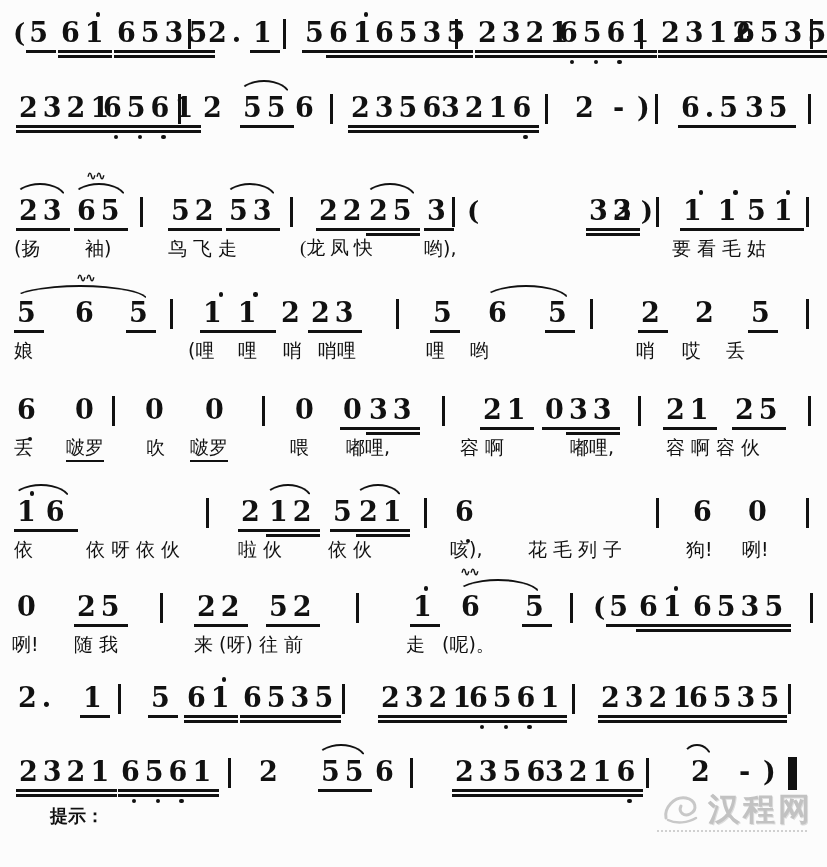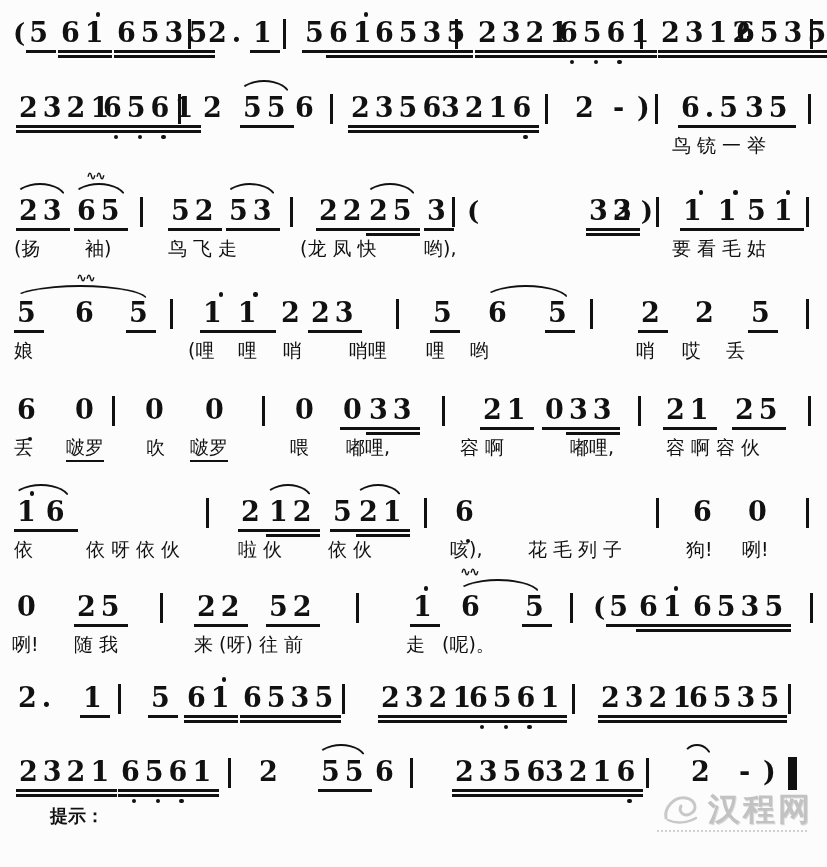--- a/index.html
+++ b/index.html
@@ -120,23 +120,20 @@
         </span>
         <div class="bar" style="left: 655px;"></div>
         <span class="grp" style="left: 678px;">
           <span class="inner u1" style="letter-spacing: 5px;"><span class="d">6</span><span class="d">.</span><span class="d">5</span></span>
         </span>
         <span class="grp" style="left: 742px;">
           <span class="inner u1" style="letter-spacing: 5px;"><span class="d">3</span><span class="d">5</span></span>
         </span>
         <div class="bar" style="left: 808px;"></div>
         <div class="arc" style="left: 238px; width: 48px;"></div>
-        <div class="lyricline">
-          <span class="lyric" style="left: 672px;">鸟 铳 一 举</span>
-        </div>
       </div>
       <div class="system" style="top: 196px;">
         <span class="grp" style="left: 16px;">
           <span class="inner u1" style="letter-spacing: 5px;"><span class="d">2</span><span class="d">3</span></span>
         </span>
         <span class="grp" style="left: 74px;">
           <span class="inner u1" style="letter-spacing: 5px;"><span class="d">6</span><span class="d">5</span></span>
         </span>
         <div class="bar" style="left: 140px;"></div>
         <span class="grp" style="left: 168px;">
@@ -176,21 +173,21 @@
         <div class="bar" style="left: 806px;"></div>
         <div class="arc" style="left: 14px; width: 48px;"></div>
         <div class="arc" style="left: 72px; width: 50px;"></div>
         <div class="arc" style="left: 224px; width: 48px;"></div>
         <div class="arc" style="left: 364px; width: 48px;"></div>
         <span class="trem" style="left: 86px;">∿∿</span>
         <div class="lyricline">
           <span class="lyric" style="left: 14px;">(扬</span>
           <span class="lyric" style="left: 85px;">袖)</span>
           <span class="lyric" style="left: 168px;">鸟 飞 走</span>
-          <span class="lyric" style="left: 300px;">(龙 凤 快</span>
+          <span class="lyric" style="left: 300px; font-family: Liberation Serif, serif;">(龙 凤 快</span>
           <span class="lyric" style="left: 424px;">哟),</span>
           <span class="lyric" style="left: 672px;">要 看 毛 姑</span>
         </div>
       </div>
       <div class="system" style="top: 298px;">
         <span class="grp" style="left: 14px;">
           <span class="inner u1" style="letter-spacing: 5px;"><span class="d">5</span></span>
         </span>
         <span class="grp" style="left: 72px;">
           <span class="inner u0" style="letter-spacing: 5px;"><span class="d">6</span></span>
@@ -230,21 +227,21 @@
         </span>
         <div class="bar" style="left: 806px;"></div>
         <div class="arc" style="left: 12px; width: 132px;"></div>
         <div class="arc" style="left: 483px; width: 82px;"></div>
         <span class="trem" style="left: 76px;">∿∿</span>
         <div class="lyricline">
           <span class="lyric" style="left: 14px;">娘</span>
           <span class="lyric" style="left: 188px;">(哩</span>
           <span class="lyric" style="left: 238px;">哩</span>
           <span class="lyric" style="left: 283px;">哨</span>
-          <span class="lyric" style="left: 318px; margin-left: 31px;">哨哩</span>
+          <span class="lyric" style="left: 318px;">哨哩</span>
           <span class="lyric" style="left: 426px;">哩</span>
           <span class="lyric" style="left: 470px;">哟</span>
           <span class="lyric" style="left: 636px;">哨</span>
           <span class="lyric" style="left: 682px;">哎</span>
           <span class="lyric" style="left: 726px;">丢</span>
         </div>
       </div>
       <div class="system" style="top: 395px;">
         <span class="grp" style="left: 14px;">
           <span class="inner u0" style="letter-spacing: 5px;"><span class="d lo">6</span></span>

